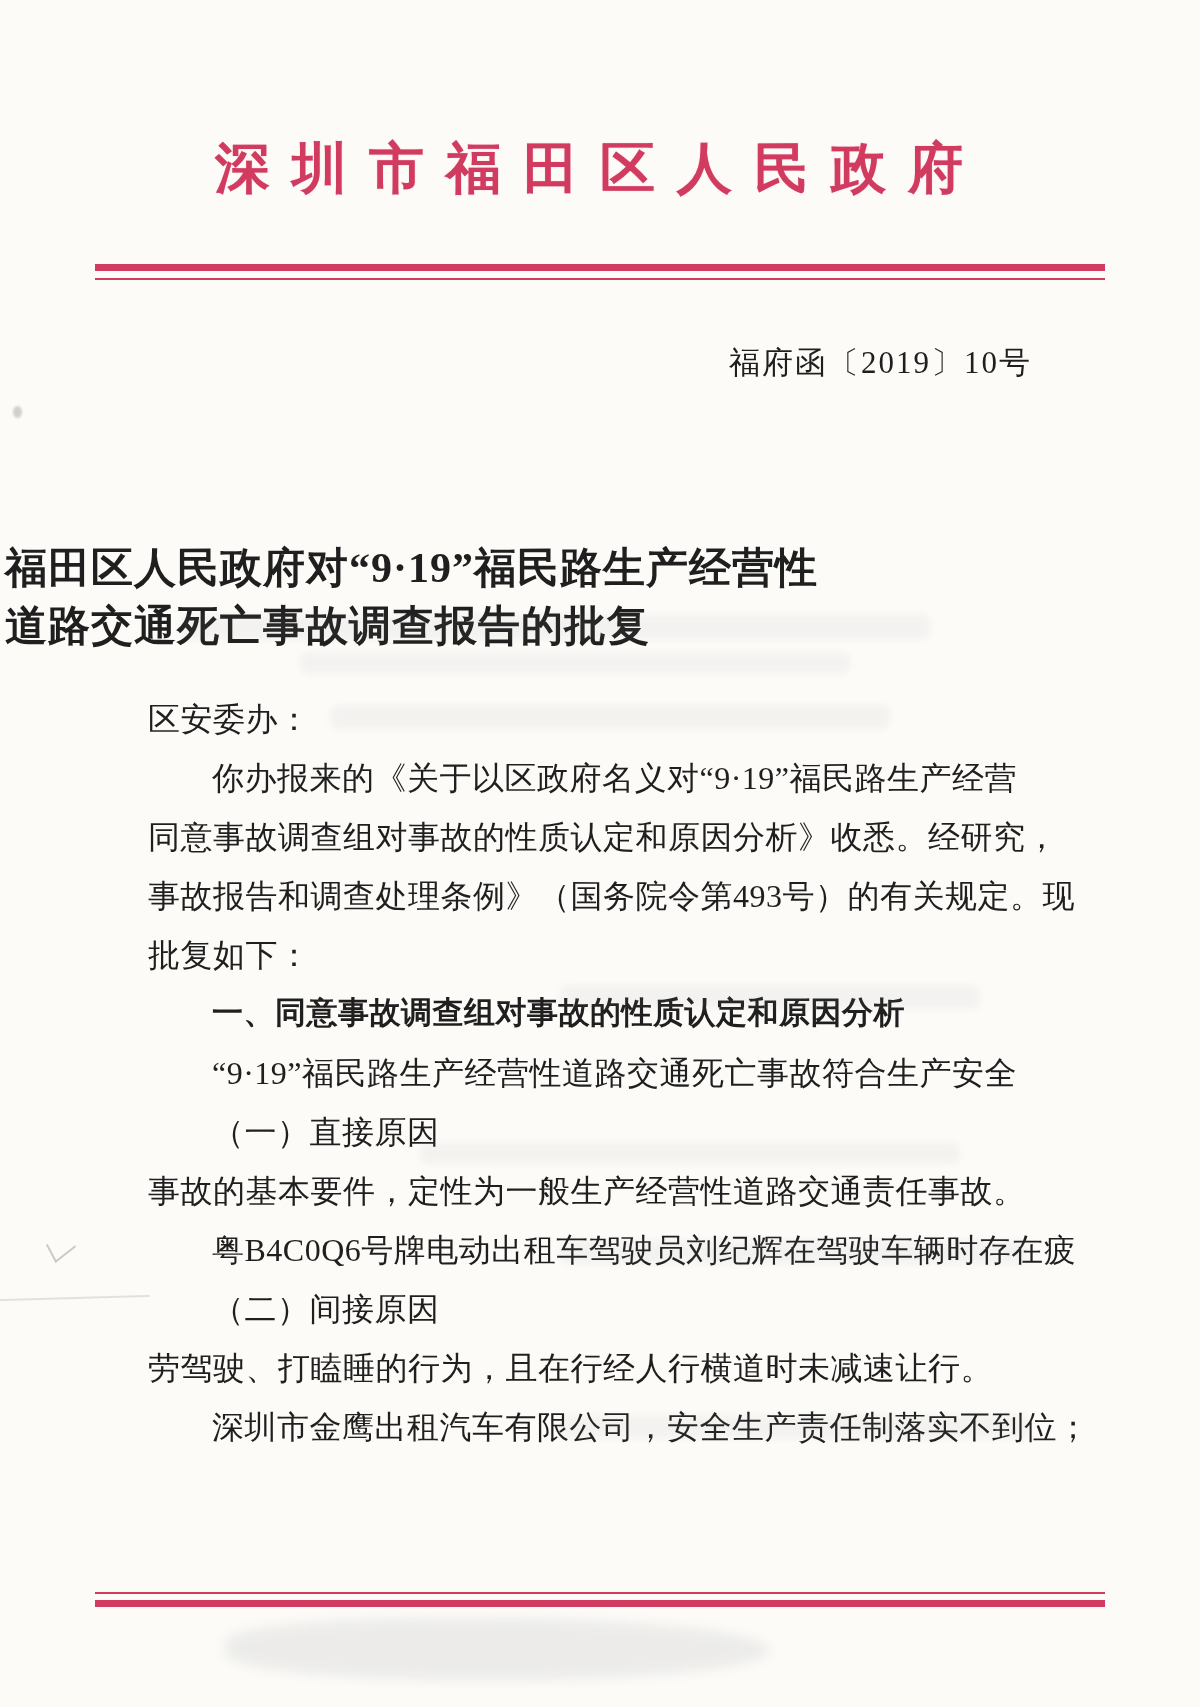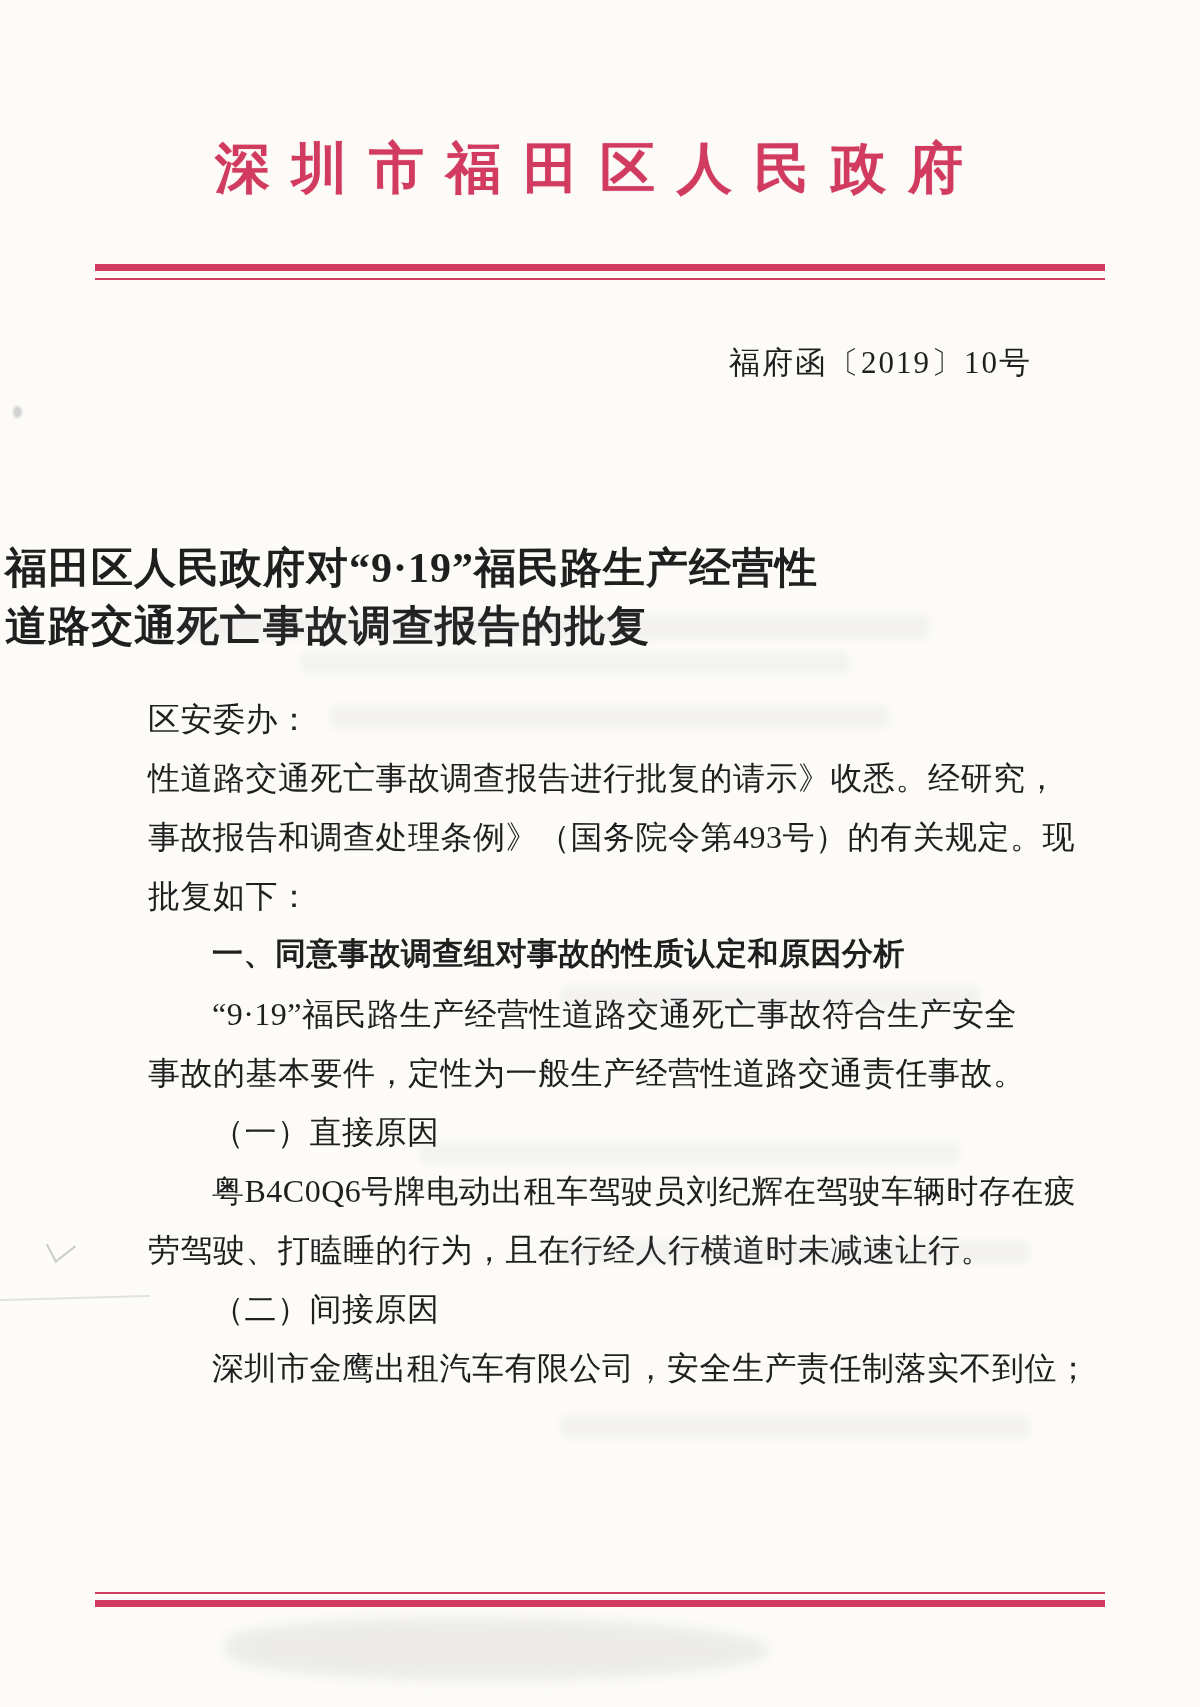--- a/index.html
+++ b/index.html
@@ -75,30 +75,31 @@
   <div class="rule rule-thin-top"></div>
   <div class="doc-number">福府函〔2019〕10号</div>
 
   <div class="doc-title">
     <div>福田区人民政府对“9·19”福民路生产经营性</div>
     <div>道路交通死亡事故调查报告的批复</div>
   </div>
 
   <div class="body-text">
     <div class="line">区安委办：</div>
-    <div class="line">性道路交通死亡事故调查报告进行批复的请示》收悉。经研究，</div>
+    <div class="line indent">你办报来的《关于以区政府名义对“9·19”福民路生产经营</div>
+    <div class="line">同意事故调查组对事故的性质认定和原因分析》收悉。经研究，</div>
     <div class="line">事故报告和调查处理条例》（国务院令第493号）的有关规定。现</div>
     <div class="line">批复如下：</div>
     <div class="line indent heading-bold">一、同意事故调查组对事故的性质认定和原因分析</div>
     <div class="line indent">“9·19”福民路生产经营性道路交通死亡事故符合生产安全</div>
+    <div class="line indent">（一）直接原因</div>
     <div class="line">事故的基本要件，定性为一般生产经营性道路交通责任事故。</div>
-    <div class="line indent">（一）直接原因</div>
     <div class="line indent">粤B4C0Q6号牌电动出租车驾驶员刘纪辉在驾驶车辆时存在疲</div>
+    <div class="line indent">（二）间接原因</div>
     <div class="line">劳驾驶、打瞌睡的行为，且在行经人行横道时未减速让行。</div>
-    <div class="line indent">（二）间接原因</div>
     <div class="line indent">深圳市金鹰出租汽车有限公司，安全生产责任制落实不到位；</div>
   </div>
 
   <div class="rule rule-thin-bottom"></div>
   <div class="rule rule-thick-bottom"></div>
 
   <div class="ghost" style="top:614px;left:180px;width:750px;height:26px;"></div>
   <div class="ghost" style="top:652px;left:300px;width:550px;height:22px;"></div>
   <div class="ghost" style="top:705px;left:330px;width:560px;height:24px;"></div>
   <div class="ghost" style="top:985px;left:560px;width:420px;height:24px;"></div>

